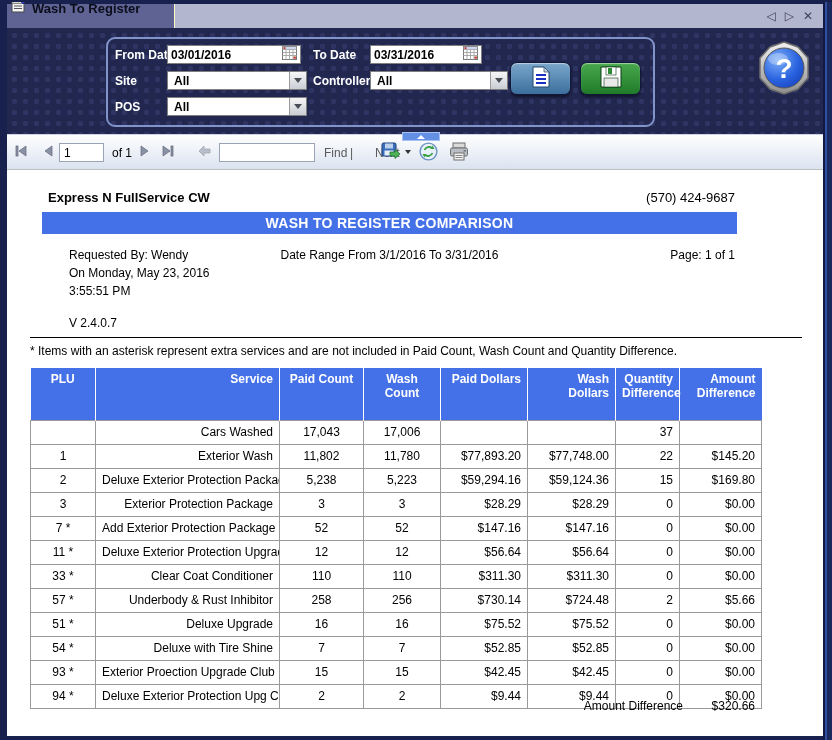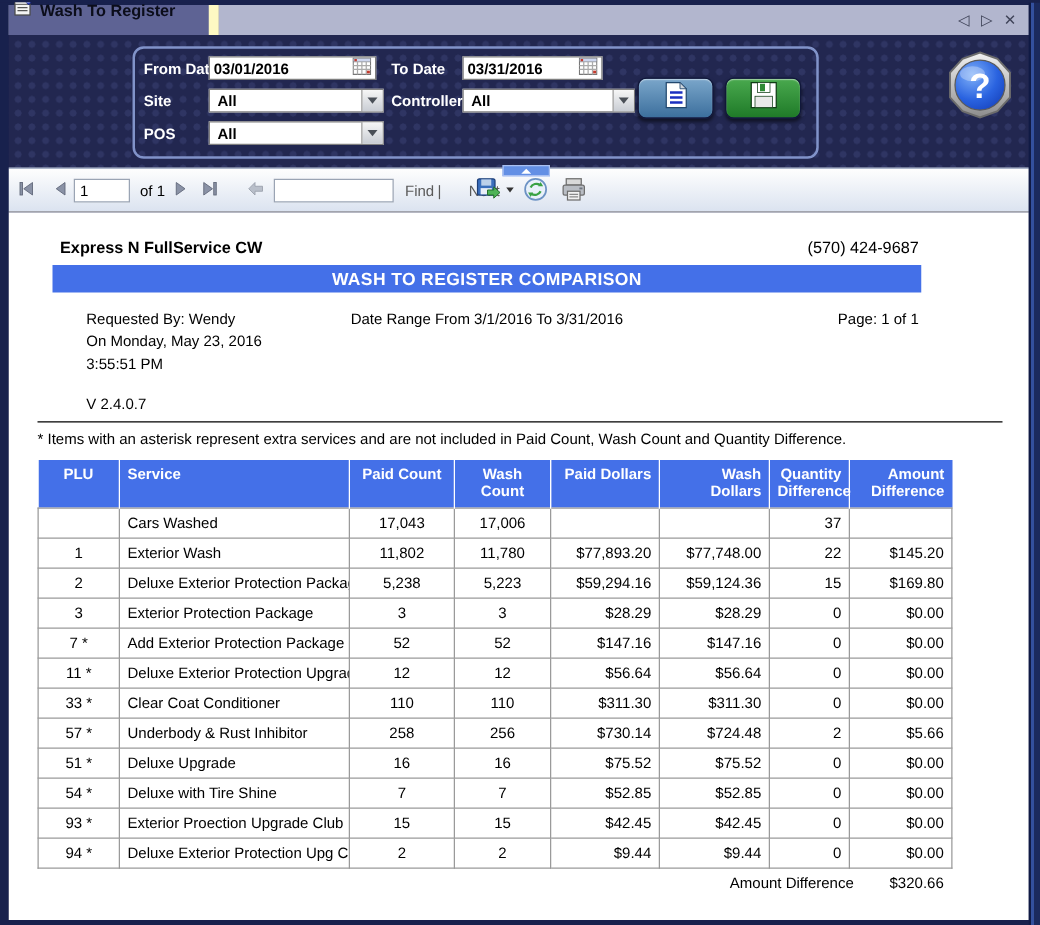--- a/index.html
+++ b/index.html
@@ -10,21 +10,21 @@
     font-family:"Liberation Sans",sans-serif;
     border-top:2px solid #18214d;
     overflow:hidden;
   }
   .inner{position:absolute;left:7px;top:2px;width:816px;height:732px;}
   .right-border{position:absolute;right:0;top:0;width:9px;height:740px;
     background:linear-gradient(90deg,#101a44 0 2px,#33509e 2px 4px,#1b2a5e 4px 100%);}
   
   .titlebar{position:relative;height:24px;background:#b2b6ce;display:flex;align-items:stretch;}
   .title-tab{display:flex;align-items:center;gap:5px;padding:0 10px 16px 4px;
-    background:#5e6394;border-right:8px solid #fef9c3;min-width:168px;}
+    background:#5e6394;border-right:1px solid #fef9c3;min-width:168px;}
   .title-text{font-size:13px;font-weight:bold;color:#0b0d1a;white-space:nowrap;}
   .title-controls{margin-left:auto;display:flex;align-items:center;gap:9px;padding-right:10px;
     color:#3f4358;font-size:12px;}
   .title-controls span{cursor:default;line-height:1;}
   
   .header-panel{position:relative;height:106px;
     background-color:#222750;
     background-image:radial-gradient(circle,#2f3563 2.6px,rgba(0,0,0,0) 3px);
     background-size:11px 11px;background-position:2px 2px;}
   .form-outline{position:absolute;left:99px;top:9px;width:549px;height:90px;
@@ -66,24 +66,24 @@
   .rpt-banner{position:absolute;left:35px;top:42px;width:695px;height:22px;background:#4470e8;
     color:#fff;font-size:14px;font-weight:bold;display:flex;align-items:center;justify-content:center;letter-spacing:.3px;}
   .rpt-line{position:absolute;font-size:12px;margin-left:21px;}
   .rpt-center{position:absolute;left:35px;top:78px;width:695px;text-align:center;font-size:12px;}
   .rpt-page{position:absolute;right:88px;top:78px;font-size:12px;}
   .rpt-rule{position:absolute;left:23px;top:167px;width:772px;height:0;border-top:1px solid #000;}
   .rpt-note{position:absolute;left:23px;top:174px;font-size:12px;}
   table.rpt{position:absolute;left:23px;top:198px;border-collapse:collapse;table-layout:fixed;
     font-size:12px;width:731px;}
   table.rpt th{background:#4470e8;color:#fff;font-weight:bold;font-size:12px;
-    border-right:1px solid #fff;vertical-align:top;padding:4px 6px 2px 6px;height:38px;}
+    border-right:1px solid #fff;vertical-align:top;padding:4px 6px 2px 6px;height:52px;}
   table.rpt th:last-child{border-right:none;}
   table.rpt td{border:1px solid #9a9a9a;height:24px;padding:2px 6px;background:#fff;overflow:hidden;white-space:nowrap;}
-  .al-left{text-align:left;} .al-center{text-align:center;} .al-right{text-align:right;}
+  .al-left{text-align:right;} .al-center{text-align:center;} .al-right{text-align:right;}
   .rpt-footer{position:absolute;left:23px;top:529px;width:725px;display:flex;justify-content:flex-end;font-size:12px;}
   .rpt-footer .fval{width:72px;text-align:right;}
 </style>
 </head>
 <body>
 
 <div class="window">
   <div class="inner">
 
     <div class="titlebar">

